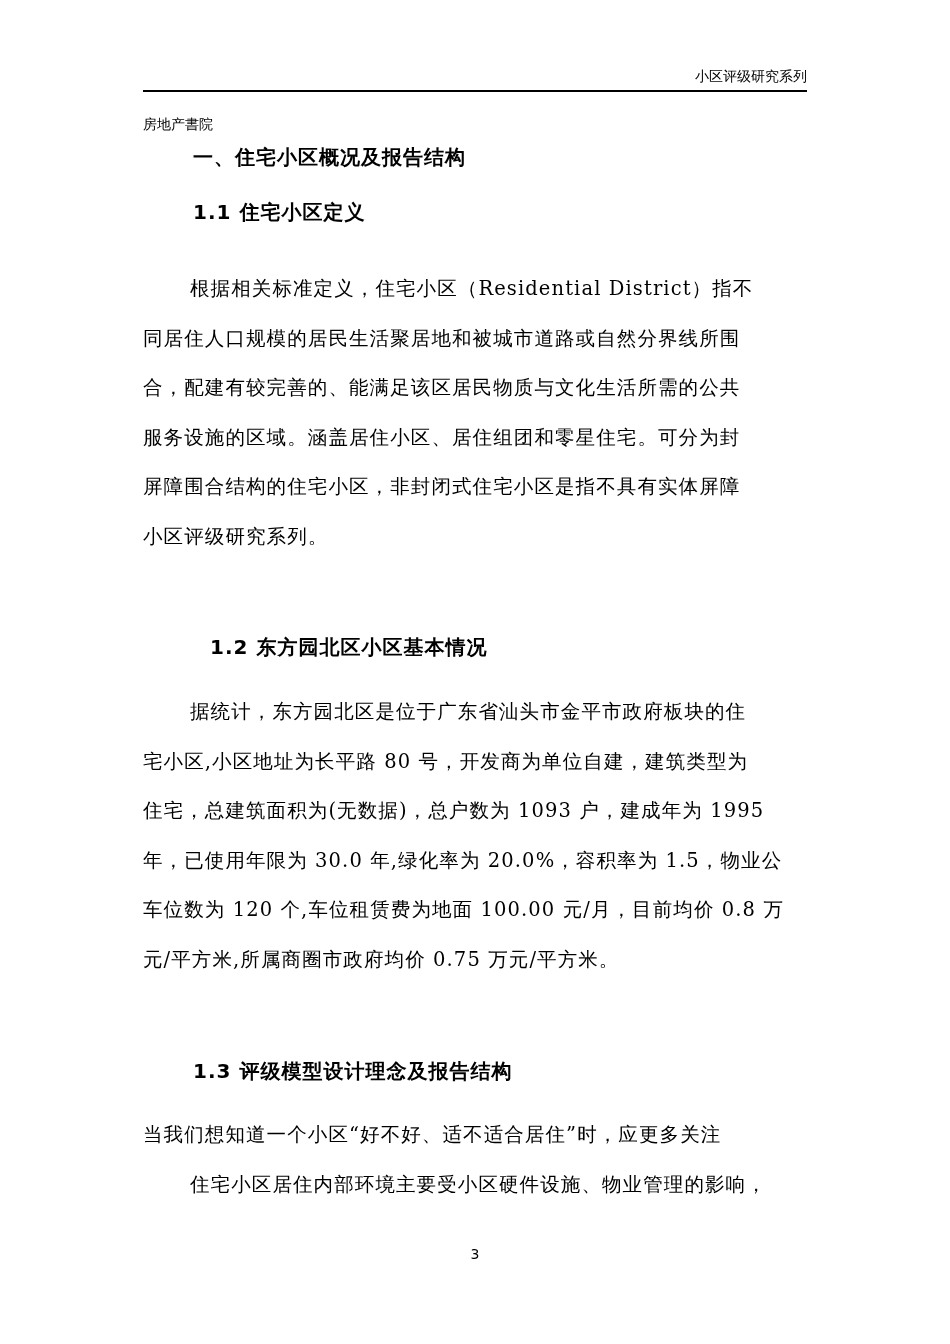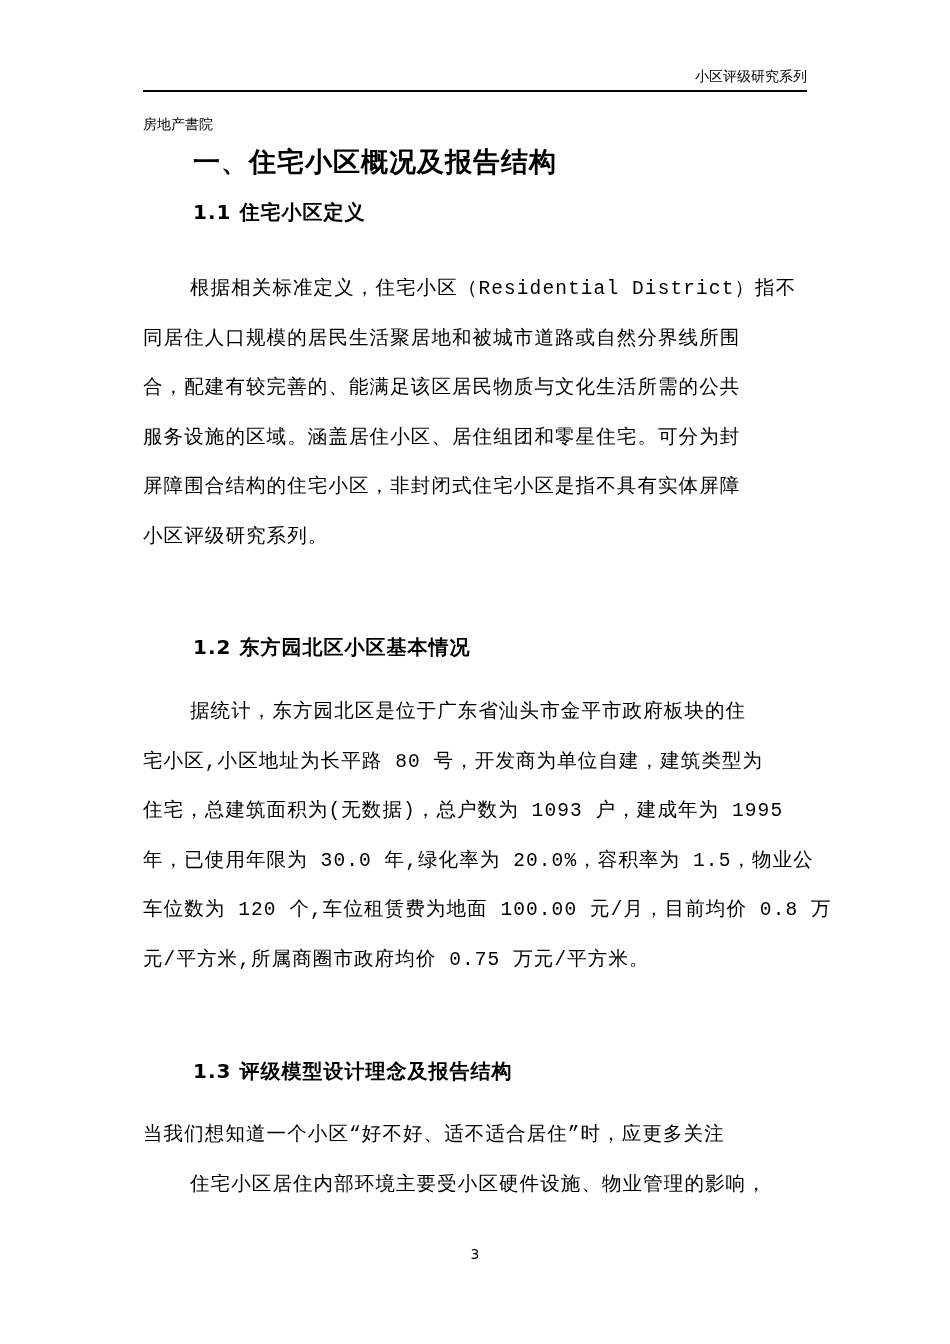--- a/index.html
+++ b/index.html
@@ -2,27 +2,27 @@
 <html><head>
 <meta charset="utf-8">
 <style>
   html, body { margin: 0; padding: 0; background: #ffffff; }
   body { width: 950px; height: 1344px; position: relative; overflow: hidden;
          font-family: "DejaVu Serif", "Liberation Serif", serif; color: #000; }
   .header { position: absolute; left: 143px; top: 68px; width: 664px; height: 22px;
             border-bottom: 2px solid #000; font-family: "DejaVu Sans", sans-serif; font-size: 14px; }
   .header .left { position: absolute; left: 0; top: 0; margin-top: 48px; }
   .header .right { position: absolute; right: 0; top: 0; font-family: Liberation Mono, monospace; }
-  .h1 { position: absolute; left: 193px; top: 144px; font-size: 27px; font-weight: bold;
+  .h1 { position: absolute; left: 193px; top: 144px; font-size: 20px; font-weight: bold;
         font-family: "DejaVu Sans", sans-serif; letter-spacing: 1px; }
   .h2 { position: absolute; left: 193px; font-size: 20px; font-weight: bold;
         font-family: "DejaVu Sans", sans-serif; letter-spacing: 1px; }
   .para { position: absolute; left: 143px; width: 664px; }
   .line { height: 49.5px; line-height: 36px; font-size: 19.5px; white-space: nowrap;
-          letter-spacing: 1.1px; font-family: Liberation Mono, monospace; }
+          letter-spacing: 1.1px; }
   .line.indent { padding-left: 47px; }
   .footer { position: absolute; left: 0; width: 950px; top: 1246px; text-align: center;
             font-family: "DejaVu Sans", sans-serif; font-size: 14px; }
 </style>
 </head>
 <body>
 
 <div class="header">
   <span class="left">房地产書院</span>
   <span class="right">小区评级研究系列</span>
@@ -33,21 +33,21 @@
 <div class="h2" style="top:199px;">1.1 住宅小区定义</div>
 <div class="para" style="top:271px;">
   <div class="line indent">根据相关标准定义，住宅小区（Residential District）指不</div>
   <div class="line">同居住人口规模的居民生活聚居地和被城市道路或自然分界线所围</div>
   <div class="line">合，配建有较完善的、能满足该区居民物质与文化生活所需的公共</div>
   <div class="line">服务设施的区域。涵盖居住小区、居住组团和零星住宅。可分为封</div>
   <div class="line">屏障围合结构的住宅小区，非封闭式住宅小区是指不具有实体屏障</div>
   <div class="line">小区评级研究系列。</div>
 </div>
 
-<div class="h2" style="top:634px;">1.2 东方园北区小区基本情况</div>
+<div class="h2" style="top:634px;margin-left:17px;">1.2 东方园北区小区基本情况</div>
 <div class="para" style="top:694px;">
   <div class="line indent">据统计，东方园北区是位于广东省汕头市金平市政府板块的住</div>
   <div class="line">宅小区,小区地址为长平路 80 号，开发商为单位自建，建筑类型为</div>
   <div class="line">住宅，总建筑面积为(无数据)，总户数为 1093 户，建成年为 1995</div>
   <div class="line">年，已使用年限为 30.0 年,绿化率为 20.0%，容积率为 1.5，物业公</div>
   <div class="line">车位数为 120 个,车位租赁费为地面 100.00 元/月，目前均价 0.8 万</div>
   <div class="line">元/平方米,所属商圈市政府均价 0.75 万元/平方米。</div>
 </div>
 
 <div class="h2" style="top:1058px;text-align:right;">1.3 评级模型设计理念及报告结构</div>

